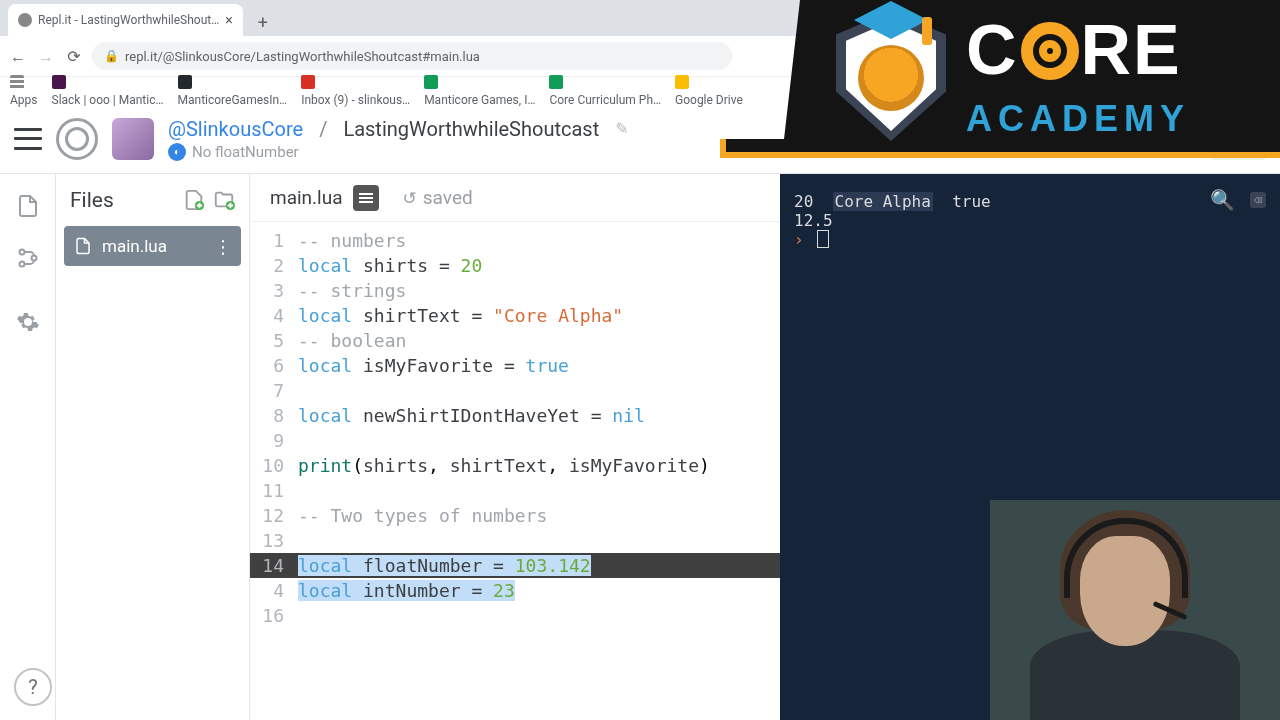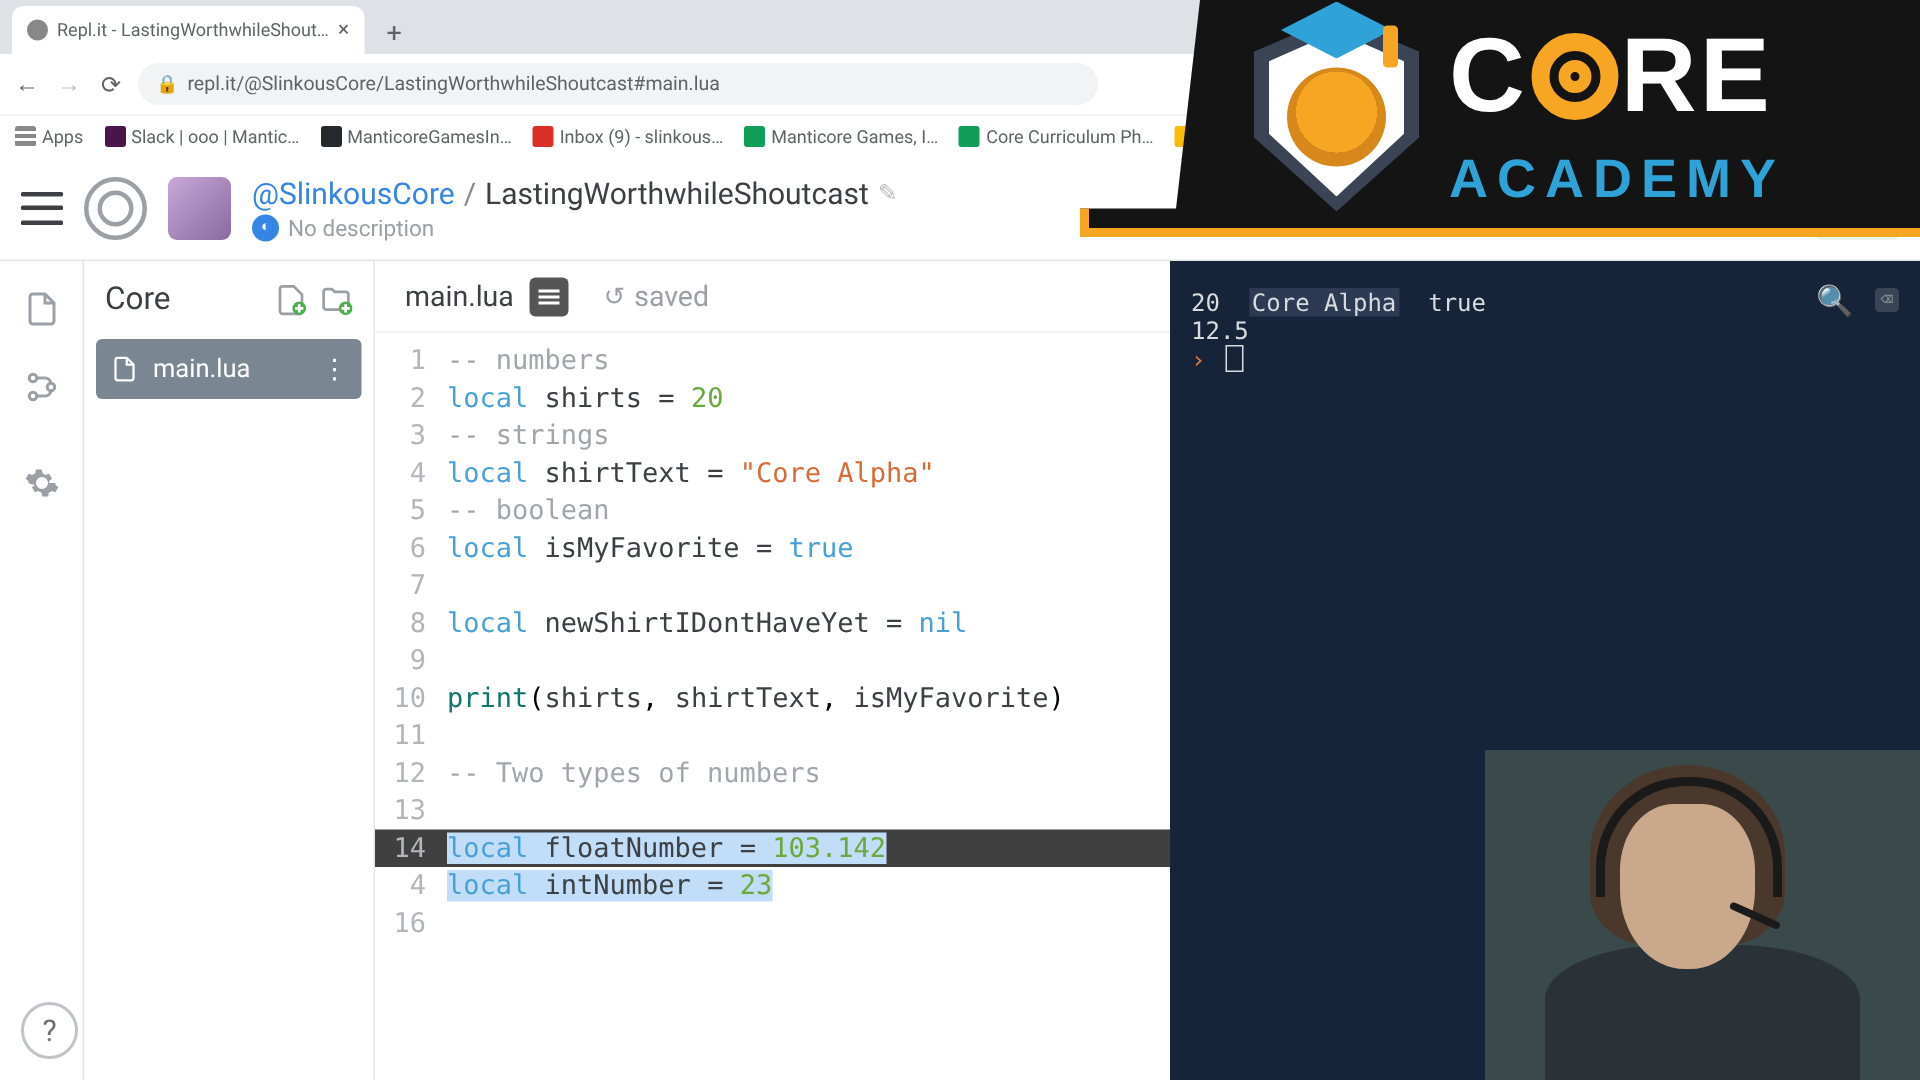--- a/index.html
+++ b/index.html
@@ -11,32 +11,32 @@
   .tab { background: #fff; border-radius: 8px 8px 0 0; height: 32px; min-width: 180px; display: flex; align-items: center; padding: 0 10px; font-size: 12px; color: #5f6368; gap: 6px; }
   .tab .favicon { width: 14px; height: 14px; border-radius: 50%; background: #888; flex-shrink: 0; }
   .tab .tab-title { white-space: nowrap; overflow: hidden; text-overflow: ellipsis; flex: 1; }
   .tab .tab-close { font-size: 14px; color: #5f6368; }
   .new-tab { width: 28px; height: 28px; display: flex; align-items: center; justify-content: center; font-size: 18px; color: #5f6368; margin-left: 6px; }
   .addr-row { height: 40px; display: flex; align-items: center; padding: 0 8px; gap: 8px; background: #fff; }
   .nav-btn { width: 20px; height: 20px; display: flex; align-items: center; justify-content: center; color: #5f6368; font-size: 16px; }
   .addr-bar { flex: 1; height: 28px; background: #f1f3f4; border-radius: 14px; display: flex; align-items: center; padding: 0 12px; font-size: 13px; color: #5f6368; gap: 6px; max-width: 640px; }
   .addr-bar .lock { font-size: 12px; }
   .bookmarks { height: 28px; display: flex; align-items: center; padding: 0 10px; gap: 14px; font-size: 12px; color: #5f6368; background: #fff; border-top: 1px solid #eee; }
-  .bm { display: flex; align-items: flex-end; gap: 4px; }
+  .bm { display: flex; align-items: flex-start; gap: 4px; flex-direction: column; }
   .bm-ico { width: 14px; height: 14px; border-radius: 2px; background: #888; flex-shrink: 0; }
 
   
   .repl-header { height: 70px; display: flex; align-items: center; padding: 0 14px; border-bottom: 1px solid #e5e5e5; gap: 14px; }
   .hamburger { width: 28px; height: 22px; display: flex; flex-direction: column; justify-content: space-between; }
   .hamburger span { height: 3px; background: #3c4044; border-radius: 1px; }
   .repl-logo { width: 42px; height: 42px; border-radius: 50%; border: 3px solid #9aa0a6; position: relative; }
   .repl-logo::after { content: ""; position: absolute; inset: 6px; border: 3px solid #9aa0a6; border-radius: 50%; }
   .avatar-img { width: 42px; height: 42px; border-radius: 6px; background: linear-gradient(135deg, #c8a8d8, #8a6aa0); }
   .title-block { display: flex; flex-direction: column; gap: 2px; }
-  .title-line { font-size: 20px; color: #3c4044; display: flex; align-items: center; gap: 6px; }
+  .title-line { font-size: 20px; color: #3c4044; display: flex; align-items: center; gap: 16px; }
   .title-user { color: #3485e4; }
   .title-slash { color: #888; }
   .edit-ico { color: #bbb; font-size: 16px; }
   .desc-line { font-size: 15px; color: #9aa0a6; display: flex; align-items: center; gap: 6px; }
   .desc-ico { width: 18px; height: 18px; border-radius: 50%; background: #3485e4; display: inline-flex; align-items: center; justify-content: center; font-size: 10px; color: #fff; }
   .run-btn { margin-left: auto; width: 56px; height: 42px; background: #e8f5e9; border-radius: 4px; display: flex; align-items: center; justify-content: center; }
   .run-tri { width: 0; height: 0; border-left: 16px solid #4caf50; border-top: 10px solid transparent; border-bottom: 10px solid transparent; }
 
   
   .workspace { display: flex; height: calc(720px - 76px - 28px - 70px); position: relative; }
@@ -171,21 +171,21 @@
   <div class="avatar-img"></div>
   <div class="title-block">
     <div class="title-line">
       <span class="title-user">@SlinkousCore</span>
         <span class="title-slash">/</span>
         <span>LastingWorthwhileShoutcast</span>
       <span class="edit-ico">✎</span>
     </div>
     <div class="desc-line">
       <span class="desc-ico">◐</span>
-      <span>No description</span>
+      <span>No floatNumber</span>
     </div>
   </div>
   <div class="run-btn">
       <div class="run-tri"></div>
     </div>
 </div>
 
 <div class="workspace">
   <div class="side-rail">
     <div class="rail-ico">
@@ -204,21 +204,21 @@
     </div>
     <div class="rail-ico" style="margin-top:12px">
       <svg viewBox="0 0 24 24" fill="#9aa0a6">
           <path d="M12 8a4 4 0 1 0 0 8 4 4 0 0 0 0-8zm9 4a7 7 0 0 1-.1 1.2l2 1.6-2 3.4-2.4-.9a7 7 0 0 1-2 1.2l-.4 2.5h-4l-.4-2.5a7 7 0 0 1-2-1.2l-2.4.9-2-3.4 2-1.6A7 7 0 0 1 3 12a7 7 0 0 1 .1-1.2l-2-1.6 2-3.4 2.4.9a7 7 0 0 1 2-1.2L7.9 3h4l.4 2.5a7 7 0 0 1 2 1.2l2.4-.9 2 3.4-2 1.6c.1.4.1.8.1 1.2z"></path>
         </svg>
     </div>
   </div>
 
   <div class="files-panel">
     <div class="files-hdr">
-      <span>Core</span>
+      <span>Files</span>
       <div class="files-actions">
         <div class="file-act">
           <svg viewBox="0 0 24 24" fill="none" stroke="#9aa0a6" stroke-width="2">
               <path d="M14 2H6a2 2 0 0 0-2 2v16a2 2 0 0 0 2 2h12a2 2 0 0 0 2-2V8z"></path>
               <circle cx="18" cy="18" r="5" fill="#4caf50" stroke="none"></circle>
               <path d="M18 15v6M15 18h6" stroke="#fff"></path>
             </svg>
         </div>
         <div class="file-act">
           <svg viewBox="0 0 24 24" fill="none" stroke="#9aa0a6" stroke-width="2">

